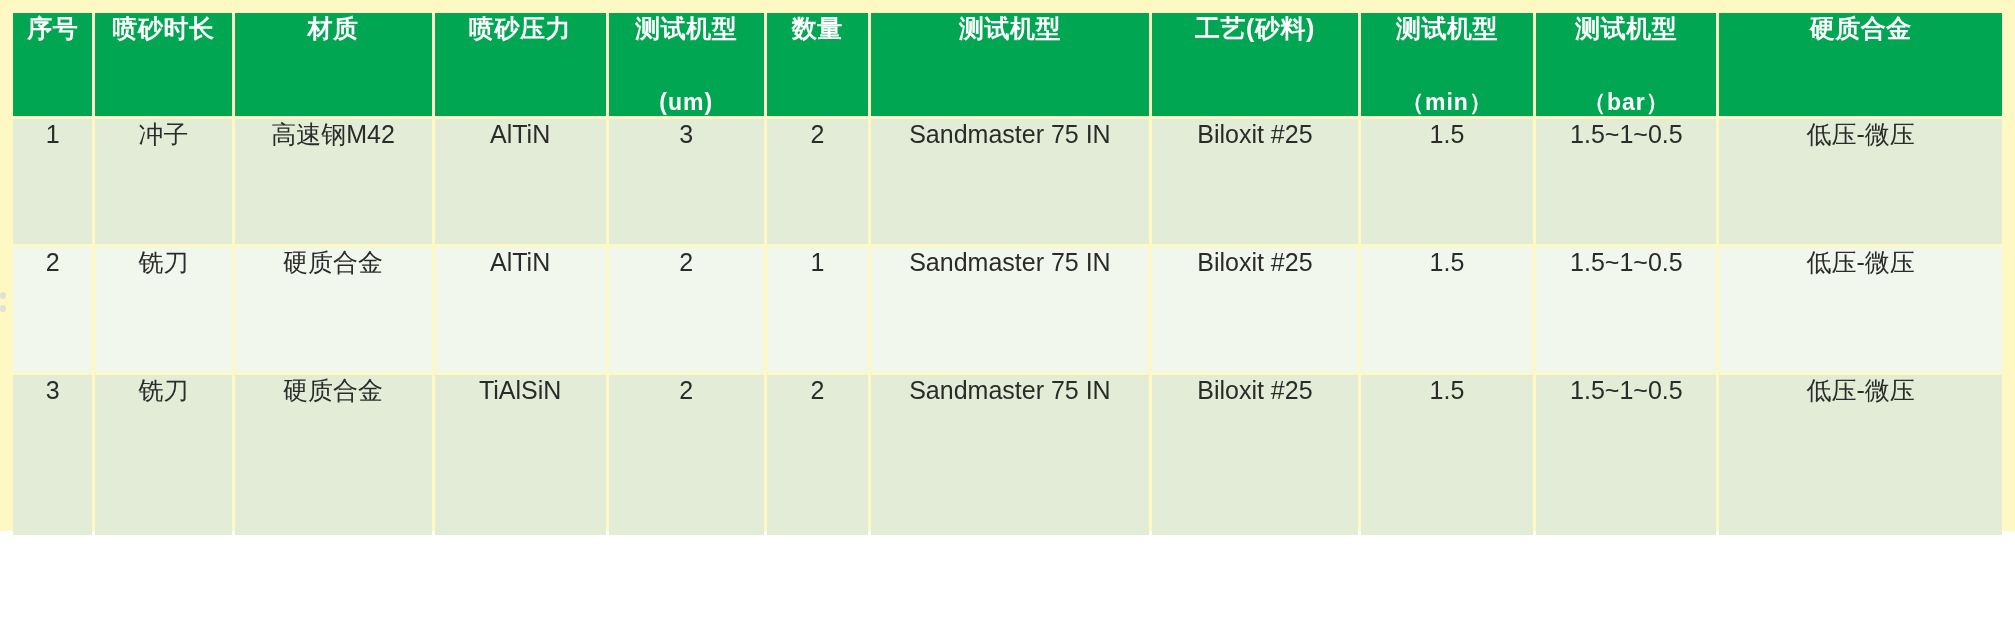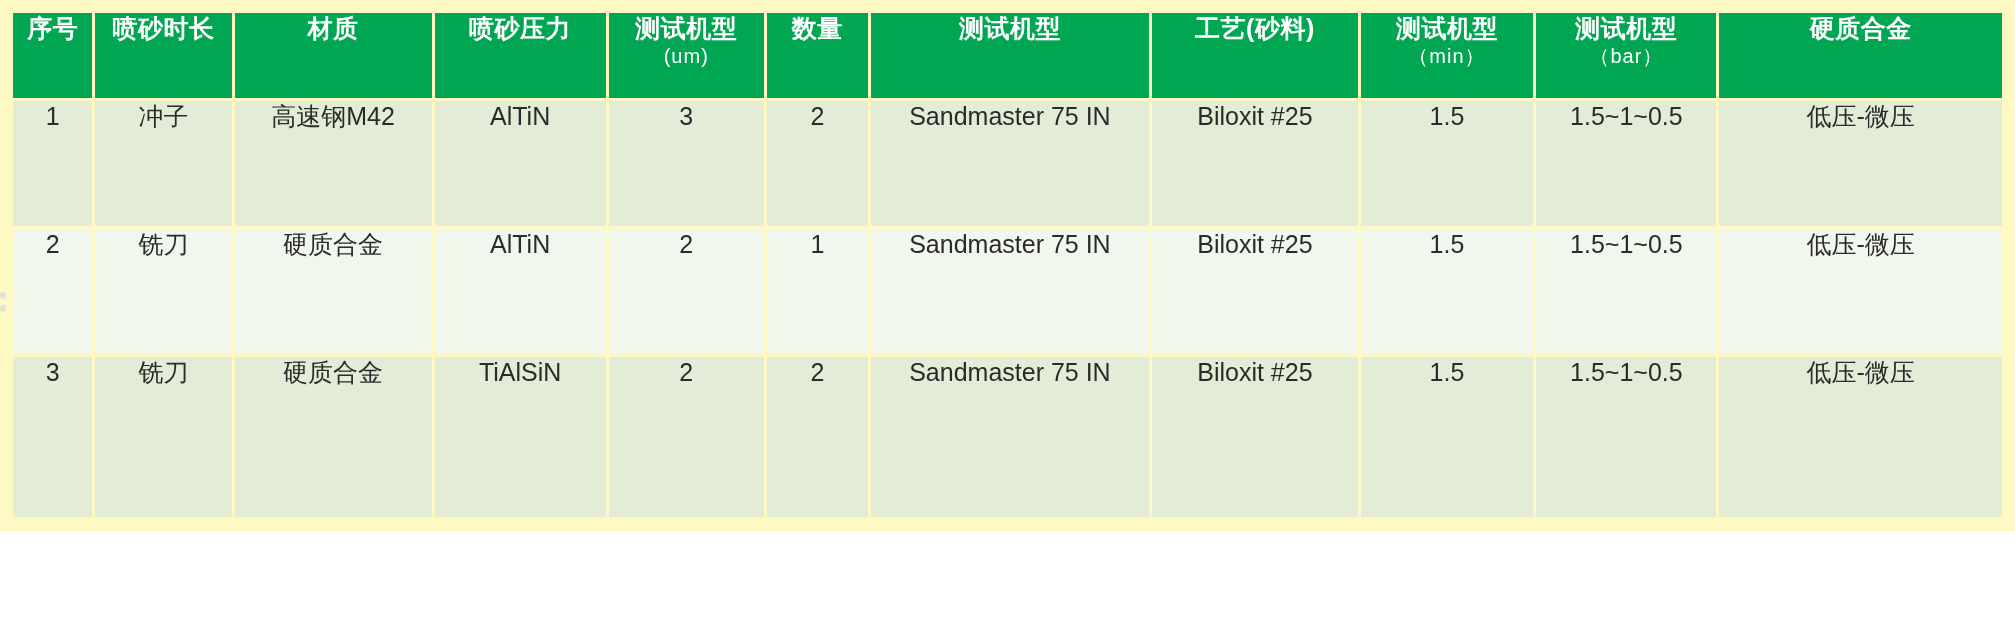--- a/index.html
+++ b/index.html
@@ -59,23 +59,24 @@
     font-weight: bold;
     font-size: 25px;
     line-height: 1.22;
     height: 85px;
     padding-top: 9px;
     box-sizing: border-box;
     letter-spacing: .5px;
   }
   thead th .unit {
     display: block;
-    font-size: 20px;
-    font-weight: normal;
+    font-size: 23px;
+    font-weight: bold;
     letter-spacing: 1px;
+    margin-top: 44px;
   }
 
   
   tbody td {
     font-size: 25px;
     color: #2b2b2b;
     height: 125px;
     padding-top: 22px;
     box-sizing: border-box;
     line-height: 1.2;

